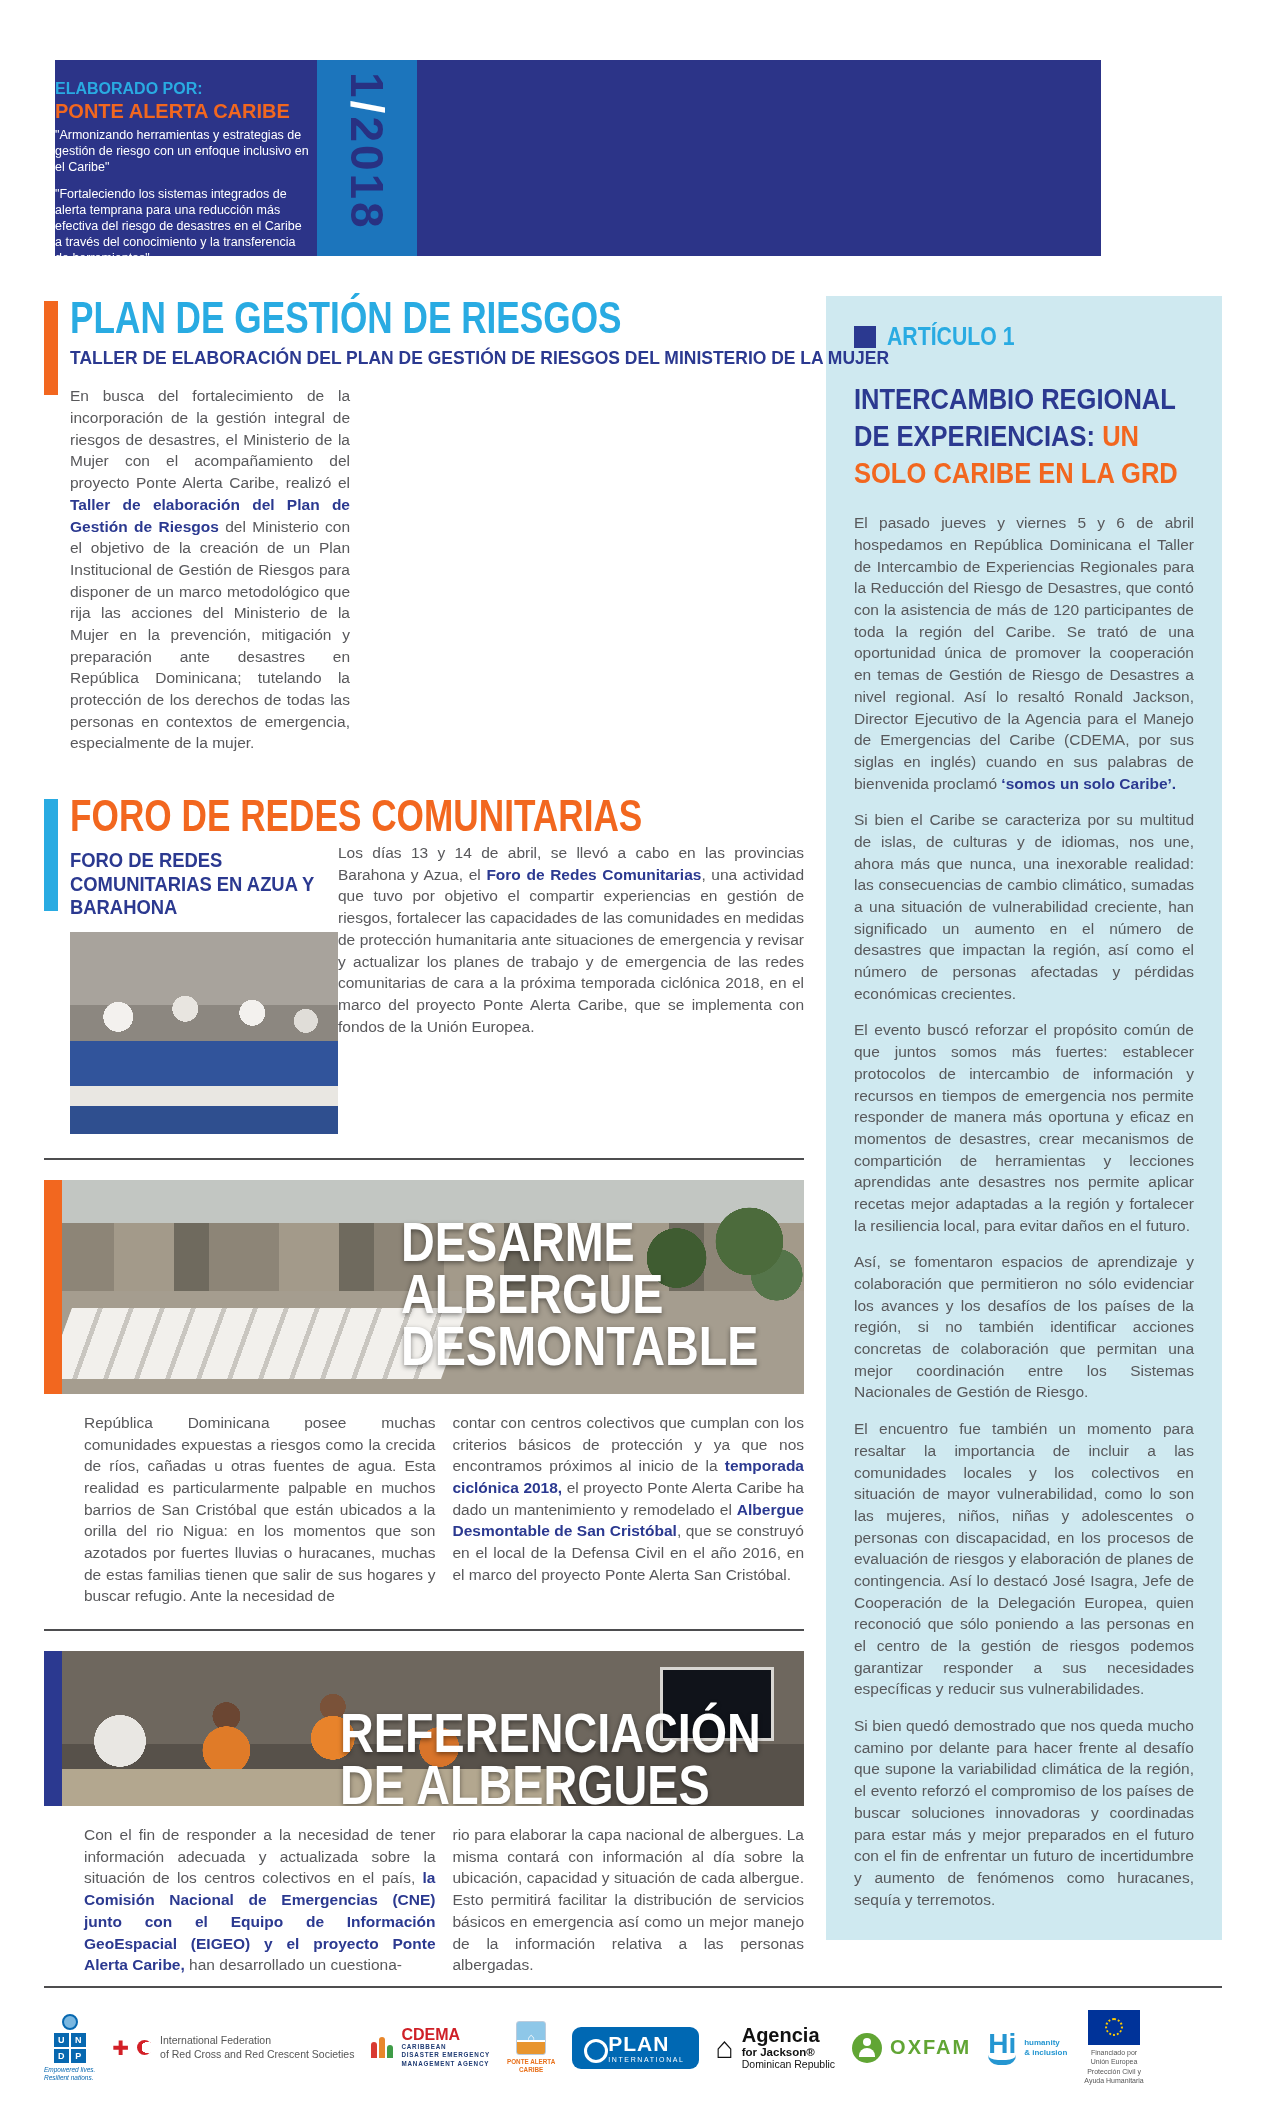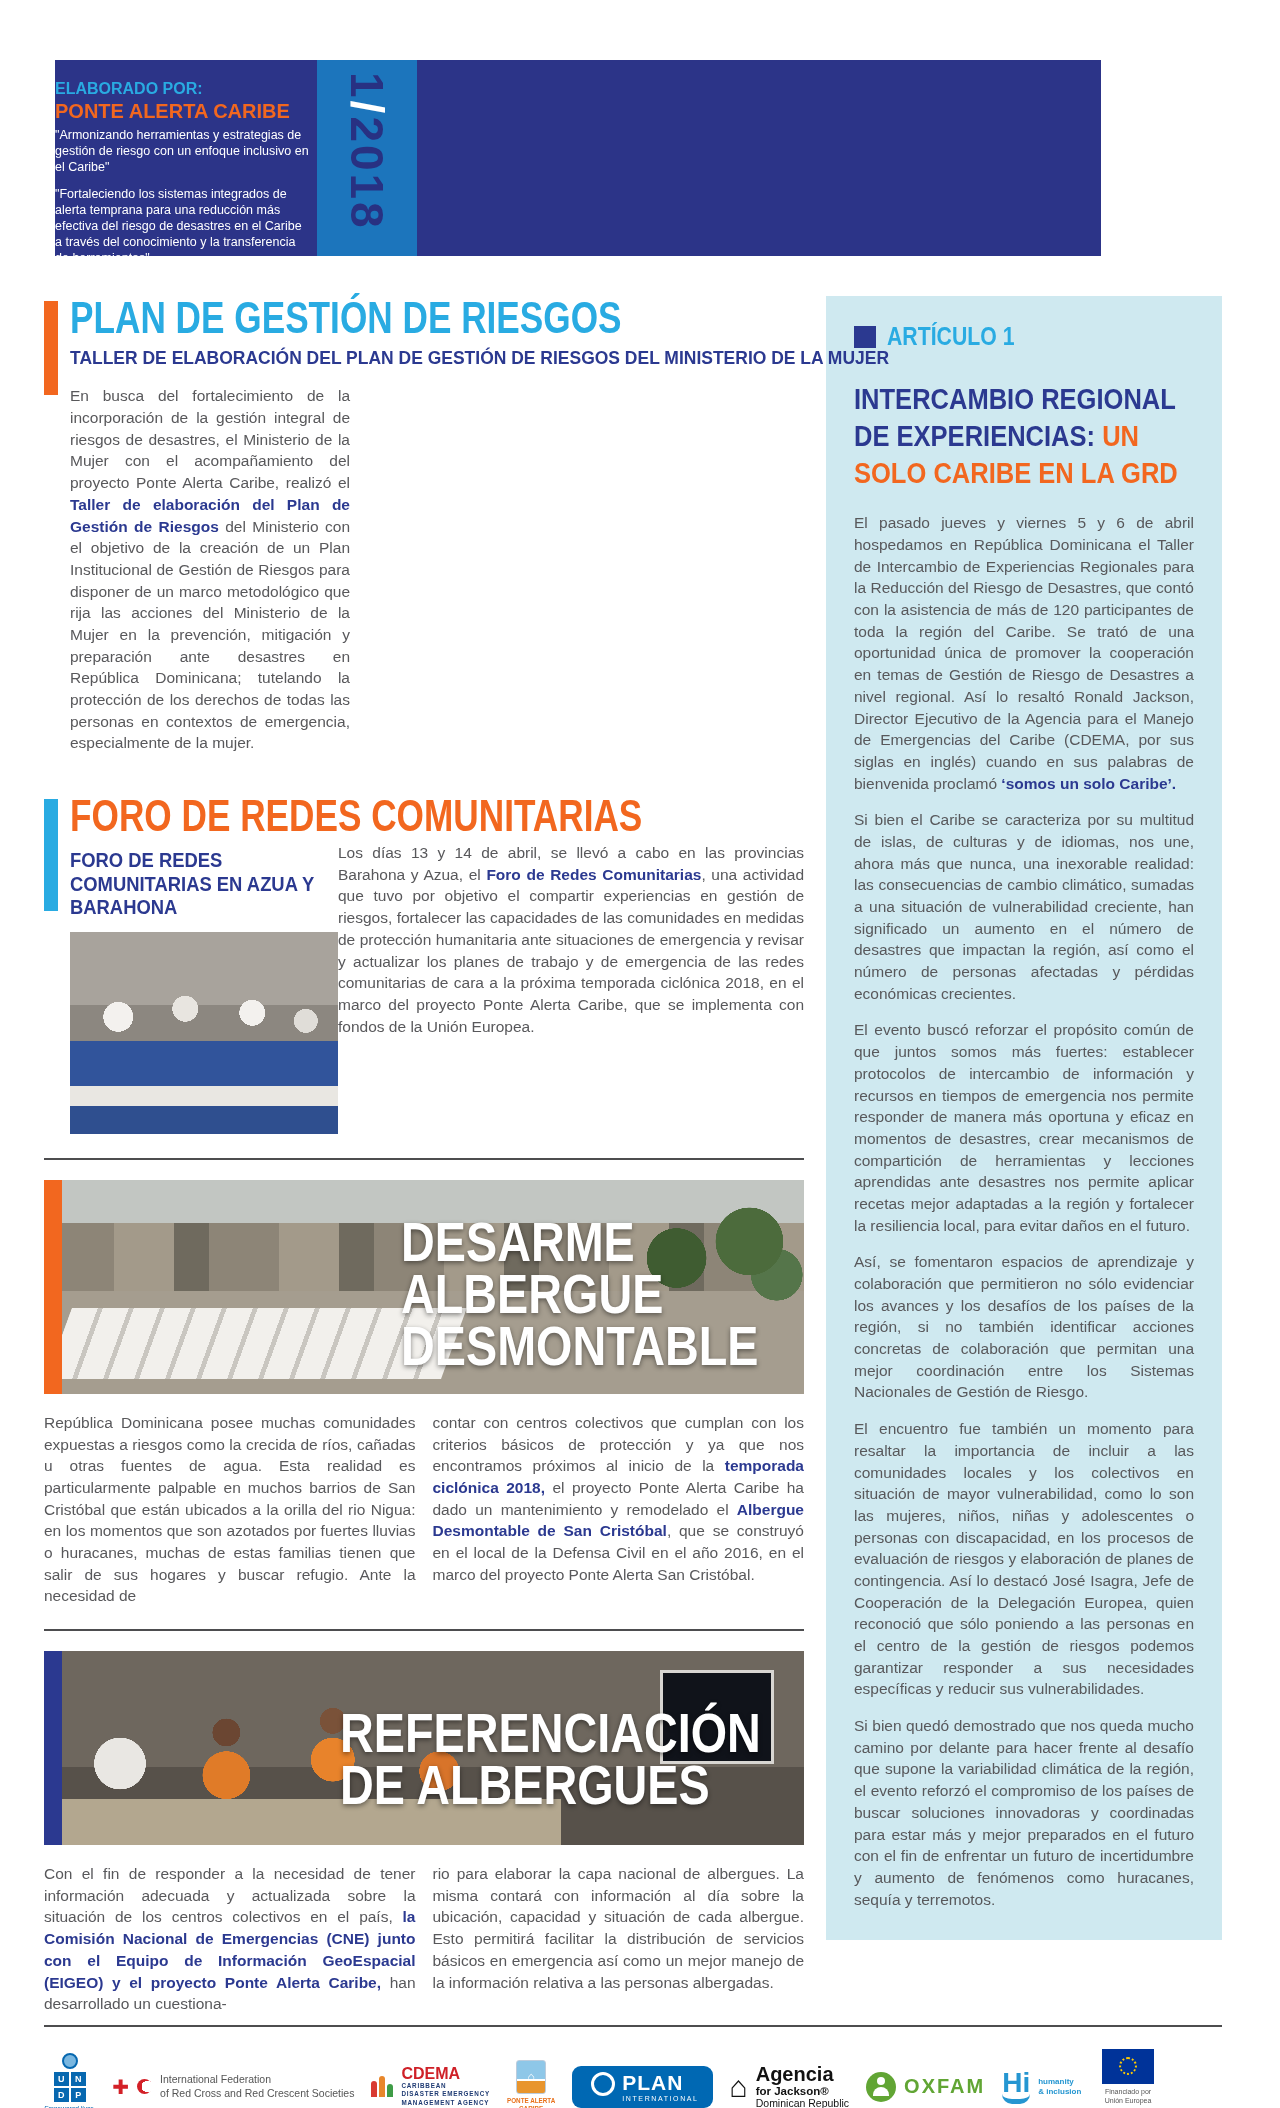--- a/index.html
+++ b/index.html
@@ -76,38 +76,38 @@
   .photo-banner { position:relative; overflow:hidden; margin-bottom:18px; }
   .photo3 { height:214px; background:linear-gradient(180deg,#c2c6c2 0 20%, #9a927f 20% 52%, #a59d8f 52% 100%); }
   .p3-town { position:absolute; top:20%; left:0; width:100%; height:32%;
              background:repeating-linear-gradient(90deg,#8d8577 0 70px, #a39a8a 70px 130px, #6f6a5e 130px 165px); }
   .p3-trees { position:absolute; top:8%; right:0; width:24%; height:52%;
               background:radial-gradient(circle 34px at 70% 40%, #4c6b3c 0 99%, transparent 100%),
                          radial-gradient(circle 30px at 30% 55%, #3f5c31 0 99%, transparent 100%),
                          radial-gradient(circle 26px at 85% 70%, #55754a 0 99%, transparent 100%); }
   .p3-panels { position:absolute; bottom:7%; left:2%; width:52%; height:33%; transform:skewX(-20deg);
                background:repeating-linear-gradient(90deg,#f2f0ec 0 26px, #c9c6c0 26px 31px); }
-  .photo4 { height:194px; background:linear-gradient(180deg,#6e675e 0 60%, #57514a 60% 100%);padding-left:9px; }
+  .photo4 { height:155px; background:linear-gradient(180deg,#6e675e 0 60%, #57514a 60% 100%);padding-left:9px; }
   .p4-tv { position:absolute; right:4%; top:10%; width:15%; height:48%; background:#10131a; border:3px solid #d8d6d2; }
   .p4-people { position:absolute; inset:0;
     background:
       radial-gradient(circle 26px at 10% 58%, #e9e7e3 0 99%, transparent 100%),
       radial-gradient(circle 24px at 24% 64%, #e07b28 0 99%, transparent 100%),
       radial-gradient(circle 22px at 38% 56%, #e8832b 0 99%, transparent 100%),
       radial-gradient(circle 14px at 24% 42%, #6b4632 0 99%, transparent 100%),
       radial-gradient(circle 13px at 38% 36%, #7a5239 0 99%, transparent 100%),
       radial-gradient(circle 20px at 52% 62%, #d8742a 0 99%, transparent 100%); }
   .p4-table { position:absolute; bottom:0; left:0; width:68%; height:24%; background:#b3a78f; }
   .banner-bar { position:absolute; left:0; top:0; width:18px; height:100%; z-index:2; }
   .bar-orange { background:#f2671f; } .bar-navy { background:#2b3990; }
   .overlay { position:absolute; z-index:3; color:#fff; font-weight:bold; line-height:.95;
              transform:scaleX(.85); transform-origin:0 0; text-shadow:0 2px 6px rgba(0,0,0,.45); }
   .a3 .overlay { left:47%; top:36px; font-size:55px; }
   .a4 .overlay { left:39%; top:56px; font-size:55px; }
-  .two-col { display:flex; gap:17px; }
+  .two-col { display:flex; gap:17px;margin-left:40px; }
   .two-col .body { flex:1; }
 
   
   .kicker { display:flex; align-items:center; gap:11px; margin-bottom:30px; }
   .kicker-sq { width:22px; height:22px; background:#2b3990; flex:none; }
   .kicker-label { font-size:25px; font-weight:bold; color:#29abe2; white-space:nowrap;
                   transform:scaleX(.85); transform-origin:0 50%; }
   .sb-title { margin:0 0 20px; font-size:29px; font-weight:bold; line-height:1.28;
               width:114%; transform:scaleX(.88); transform-origin:0 0; }
   .sb-title .t-navy { color:#2b3990; } .sb-title .t-orange { color:#f2671f; }
@@ -135,21 +135,21 @@
   .cdema-icon i { display:block; width:6px; border-radius:3px 3px 0 0; }
   .cd1 { height:16px; background:#d93a32; } .cd2 { height:21px; background:#e8872b; } .cd3 { height:13px; background:#3f9c47; }
   .cdema-name { color:#cf2027; font-weight:bold; font-size:16px; line-height:1; }
   .cdema-sub div { font-size:6.3px; color:#1f3b73; letter-spacing:.8px; font-weight:bold; line-height:1.4; }
 
   .ponte-mark { width:30px; height:34px; border-radius:3px; border:1px solid #bcd;
                 background:linear-gradient(180deg,#8ec7e8 0 55%, #fff 55% 62%, #e8952e 62% 100%);
                 display:flex; align-items:center; justify-content:center; color:#fff; font-size:13px; }
   .ponte-text div { font-size:6.3px; color:#e8701a; font-weight:bold; line-height:1.35; text-align:center; }
 
-  .plan-box { background:#0068b3; border-radius:9px; padding:6px 14px 6px 19px; display:flex; align-items:flex-start; gap:7px; }
+  .plan-box { background:#0068b3; border-radius:9px; padding:6px 14px 6px 12px; display:flex; align-items:flex-end; }
   .plan-icon { width:24px; height:24px; border-radius:50%; border:3px solid #fff; flex:none; }
   .plan-name { color:#fff; font-size:21px; font-weight:bold; letter-spacing:1px; line-height:1; }
   .plan-sub { color:#fff; font-size:7px; letter-spacing:1.6px; margin-top:2px; }
 
   .hab-icon { font-size:30px; color:#111; line-height:1; font-weight:bold; }
   .hab-name { font-size:20px; font-weight:bold; color:#111; line-height:1.05; }
   .hab-sub1 { font-size:11.5px; font-weight:bold; color:#111; }
   .hab-sub2 { font-size:10.5px; color:#111; }
 
   .ox-icon { width:30px; height:30px; border-radius:50%; background:#61a534; position:relative; flex:none; }

